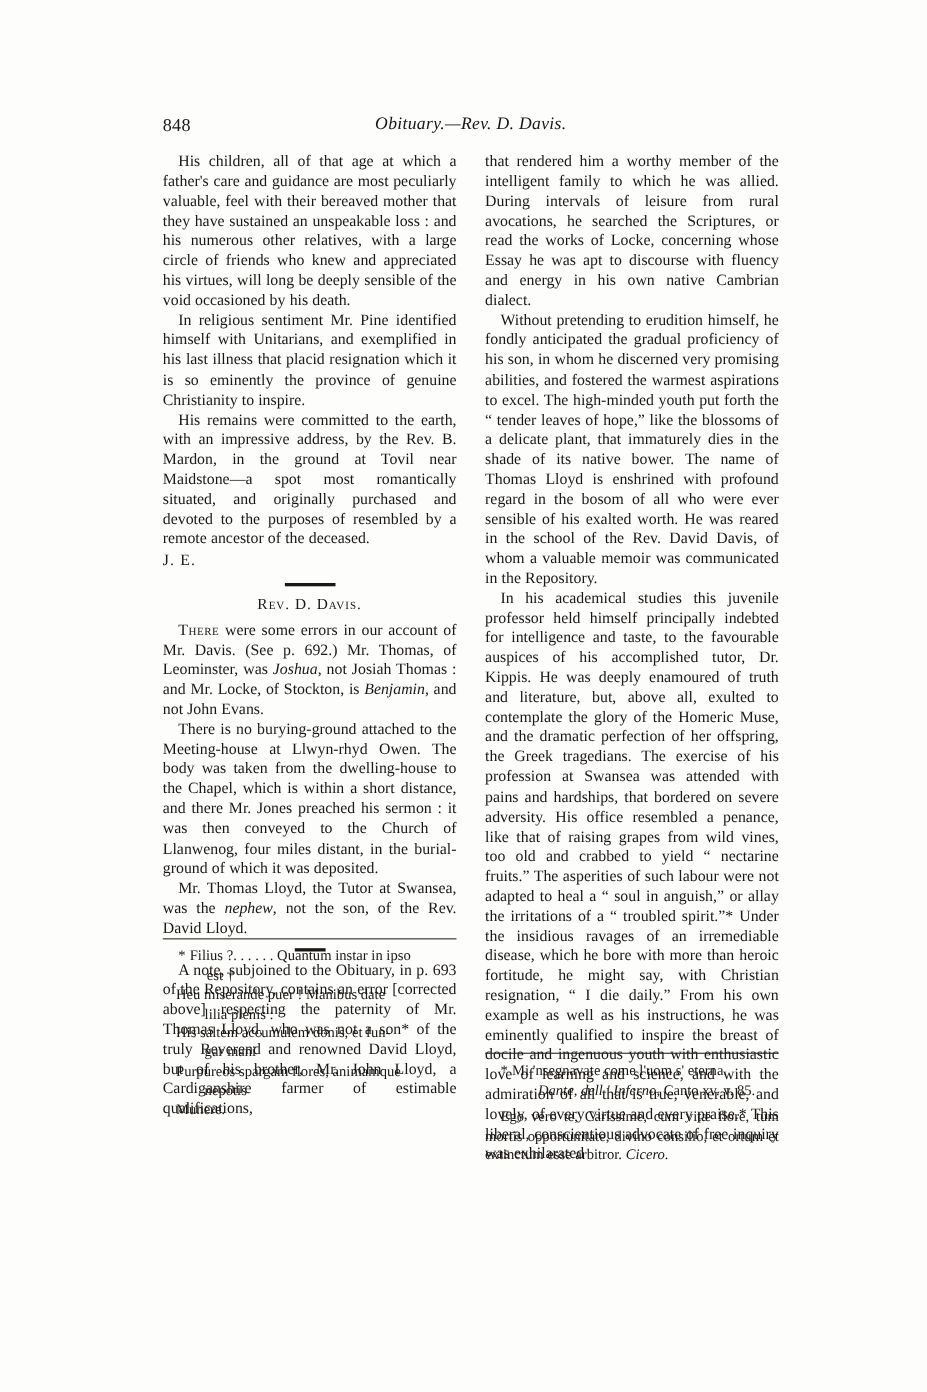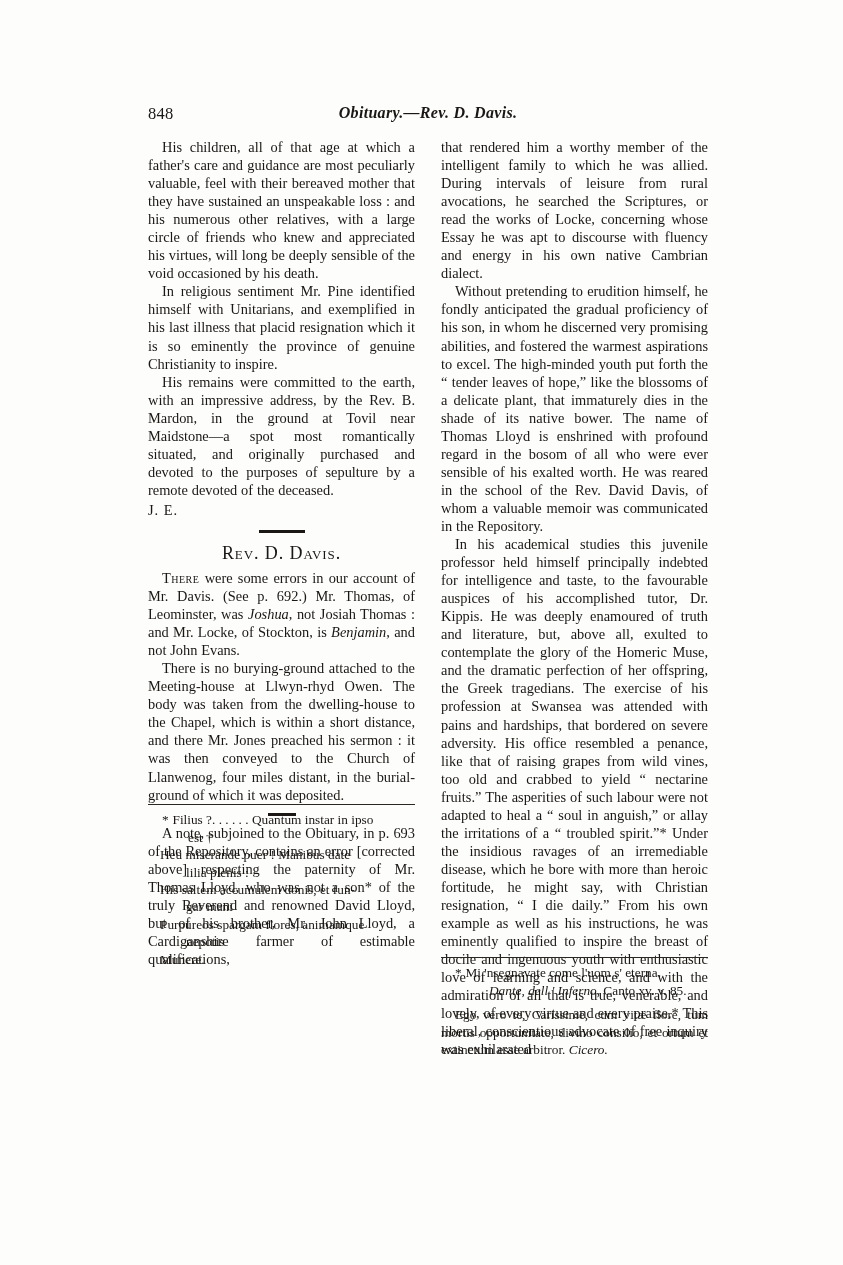--- a/index.html
+++ b/index.html
@@ -44,21 +44,21 @@
     font-size: 16.5px;
     letter-spacing: .2px;
   }
   .runhead-title {
     position: absolute;
     left: 0;
     right: 0;
     top: 0;
     text-align: center;
     font-style: italic;
-    font-weight: bold;
+    font-weight: normal;
     font-size: 16px;
     letter-spacing: .3px;
   }
 
   
   .columns {
     position: relative;
     display: flex;
     gap: 26px;
     align-items: flex-start;
@@ -97,21 +97,21 @@
   }
   .rule-tiny {
     width: 28px;
     height: 3px;
     background: #1a1714;
     margin: 9px auto 8px auto;
   }
 
   .section-head {
     text-align: center;
-    font-size: 18px;
+    font-size: 14px;
     font-variant: small-caps;
     letter-spacing: .9px;
     margin: 0 0 5px 0;
     font-weight: normal;
   }
 
   .smallcap-lead { font-variant: small-caps; letter-spacing: .5px; }
   .it { font-style: italic; }
 
   
@@ -162,32 +162,33 @@
     <div class="folio">848</div>
     <div class="runhead-title">Obituary.—Rev. D. Davis.</div>
   </div>
 
   <div class="columns">
 
     <div class="col">
 
       <p class="para">His children, all of that age at which a father's care and guidance are most peculiarly valuable, feel with their bereaved mother that they have sustained an unspeakable loss : and his numerous other relatives, with a large circle of friends who knew and appreciated his virtues, will long be deeply sensible of the void occasioned by his death.</p>
       <p class="para">In religious sentiment Mr. Pine identified himself with Unitarians, and exemplified in his last illness that placid resignation which it is so eminently the province of genuine Christianity to inspire.</p>
-      <p class="para">His remains were committed to the earth, with an impressive address, by the Rev. B. Mardon, in the ground at Tovil near Maidstone—a spot most romantically situated, and originally purchased and devoted to the purposes of sepulture by a remote devoted of the deceased.</p>
+      <p class="para">His remains were committed to the earth, with an impressive address, by the Rev. B. Mardon, in the ground at Tovil near Maidstone—a spot most romantically situated, and originally purchased and devoted to the purposes of resembled by a remote ancestor of the deceased.</p>
 
       <p class="signature">J. E.</p>
 
       <div class="rule-short"></div>
 
       <h2 class="section-head">Rev. D. Davis.</h2>
 
       <p class="para"><span class="smallcap-lead">There</span><span> were some errors in our account of Mr. Davis. (See p. 692.) Mr. Thomas, of Leominster, was </span><span class="it">Joshua</span><span>, not Josiah Thomas : and Mr. Locke, of Stockton, is </span><span class="it">Benjamin</span><span>, and not John Evans.</span></p>
 
       <p class="para">There is no burying-ground attached to the Meeting-house at Llwyn-rhyd Owen. The body was taken from the dwelling-house to the Chapel, which is within a short distance, and there Mr. Jones preached his sermon : it was then conveyed to the Church of Llanwenog, four miles distant, in the burial-ground of which it was deposited.</p>
 
+      <p class="para"><span>Mr. Thomas Lloyd, the Tutor at Swansea, was the </span><span class="it">nephew</span><span>, not the son, of the Rev. David Lloyd.</span></p>
 
       <div class="rule-tiny"></div>
 
       <p class="para">A note, subjoined to the Obituary, in p. 693 of the Repository, contains an error [corrected above] respecting the paternity of Mr. Thomas Lloyd, who was not a son* of the truly Reverend and renowned David Lloyd, but of his brother, Mr. John Lloyd, a Cardiganshire farmer of estimable qualifications,</p>
 
       <div class="lcol-foot">
         <hr class="footnote-rule">
         <p class="fn-verse"><span class="fn-star">*</span> <span>Filius ?. . . . . . Quantum instar in ipso</span><span class="runover">est †</span></p>
         <p class="fn-verse fn-indent"><span>Heu miserande puer !   Manibus date</span><span class="runover">lilia plenis :</span></p>
         <p class="fn-verse fn-indent"><span>His saltem accumulem donis, et fun-</span><span class="runover">gar inani</span></p>

